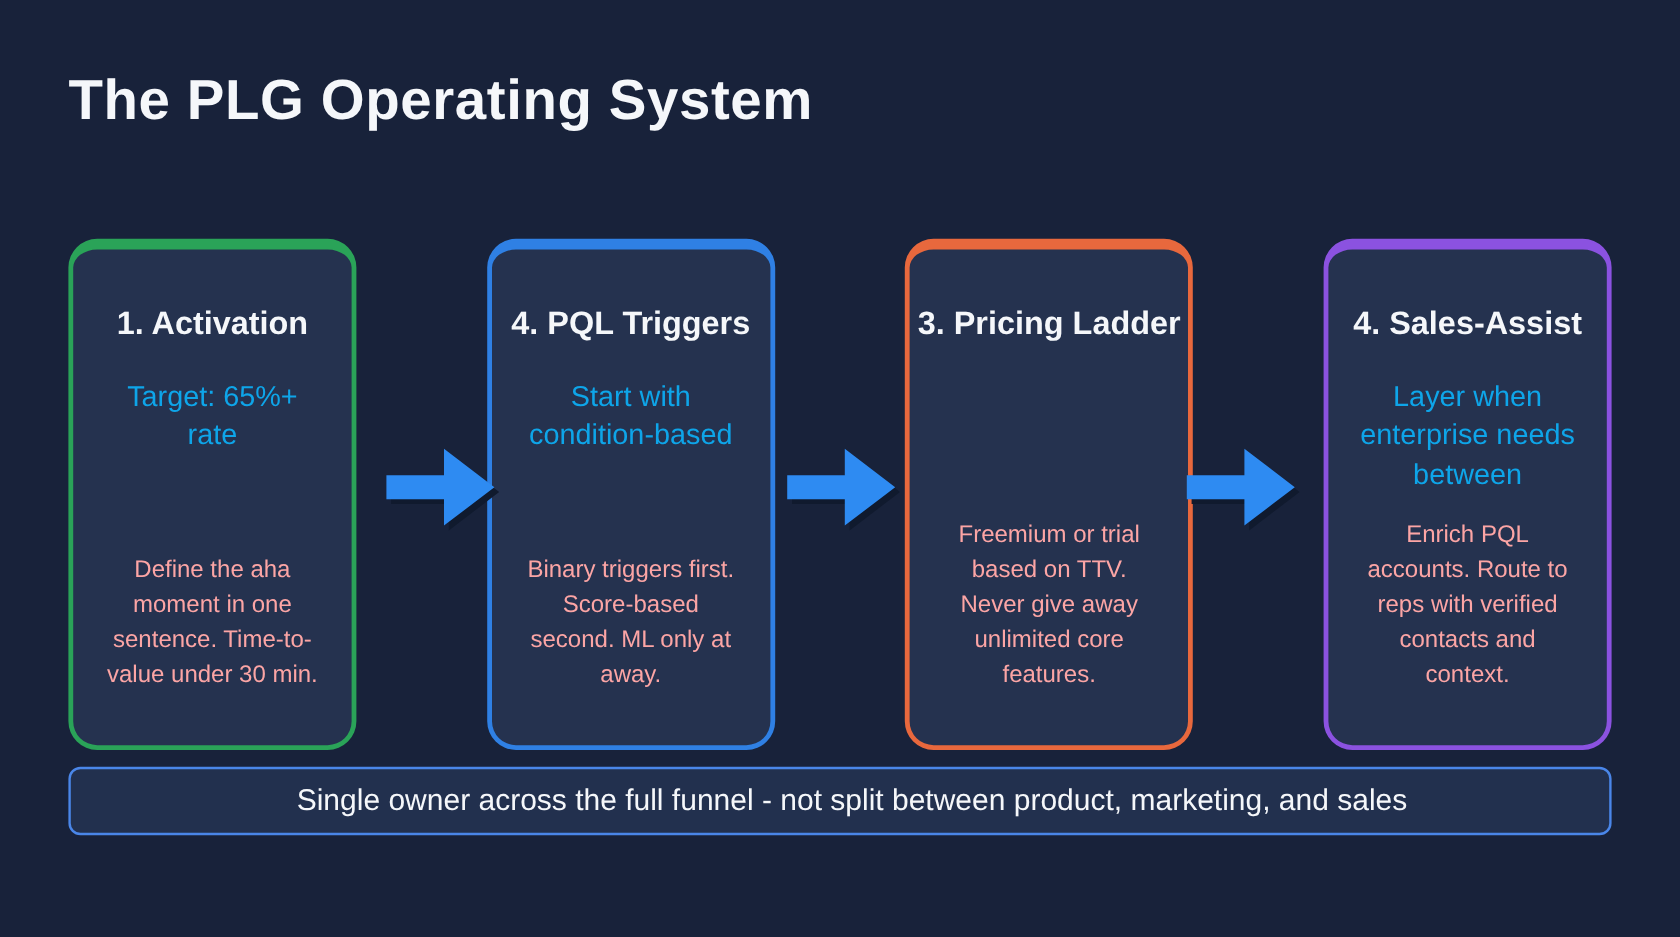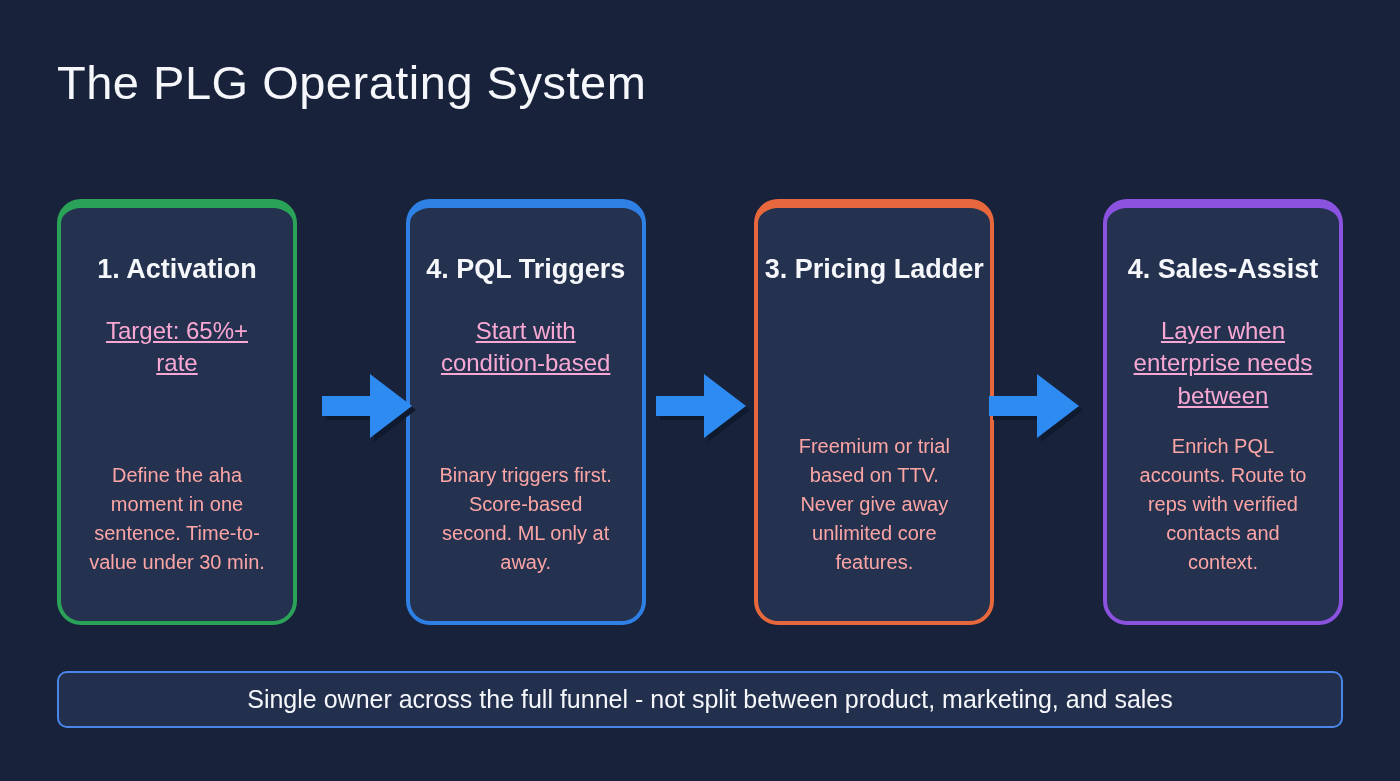--- a/index.html
+++ b/index.html
@@ -12,21 +12,21 @@
     position: relative;
     width: 1400px;
     height: 781px;
     background: #18223a;
   }
   .page-title {
     position: absolute;
     left: 57px;
     top: 55px;
     font-size: 47px;
-    font-weight: 400;
+    font-weight: 700;
     color: #f5f7fa;
     letter-spacing: 0.5px;
   }
   .cards-row {
     position: absolute;
     left: 57px;
     top: 199px;
     width: 1286px;
     height: 426px;
     display: flex;
@@ -47,44 +47,43 @@
   }
   .card-title {
     font-size: 27px;
     font-weight: 700;
     color: #f5f7fa;
     margin-bottom: 30px;
     white-space: nowrap;
   }
   .card-subtitle {
     font-size: 24px;
-    color: #f9a8d4;
+    color: #0ea5e9;
     line-height: 1.35;
-    text-decoration: underline;
   }
   .card-body {
     margin-top: auto;
     font-size: 20px;
     color: #fca5a5;
     line-height: 1.45;
   }
   .arrow {
     position: absolute;
     width: 100px;
     height: 84px;
     top: 364px;
     z-index: 5;
   }
   .arrow-1 { left: 318px; }
   .arrow-2 { left: 652px; }
   .arrow-3 { left: 985px; }
   .banner {
     position: absolute;
     left: 57px;
-    top: 671px;
+    top: 639px;
     width: 1286px;
     height: 57px;
     background: #22304e;
     border: 2px solid #4a86e8;
     border-radius: 10px;
     display: flex;
     align-items: center;
     justify-content: center;
     padding-left: 20px;
   }

